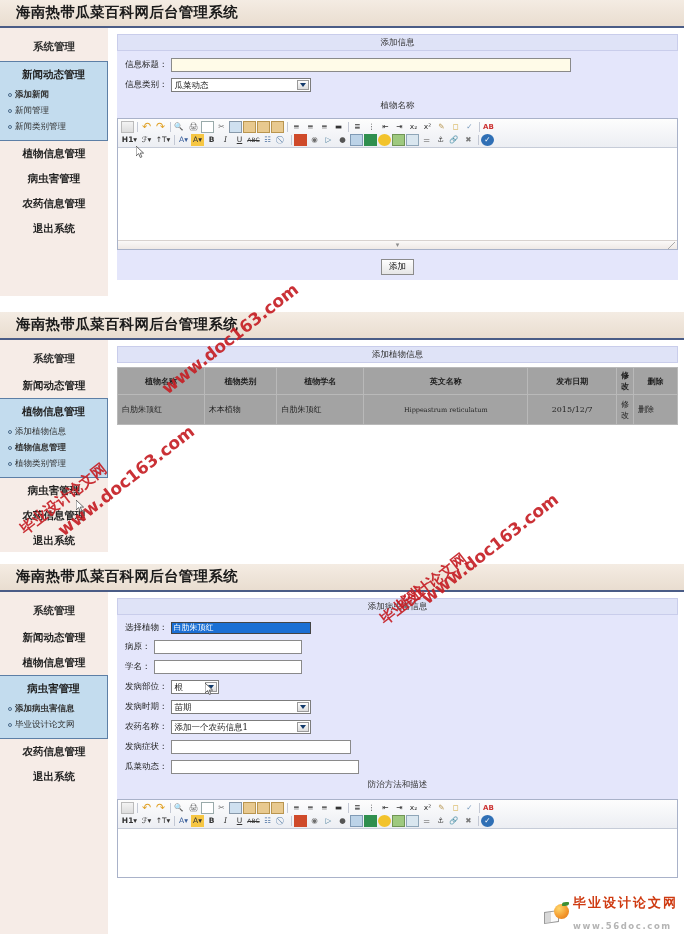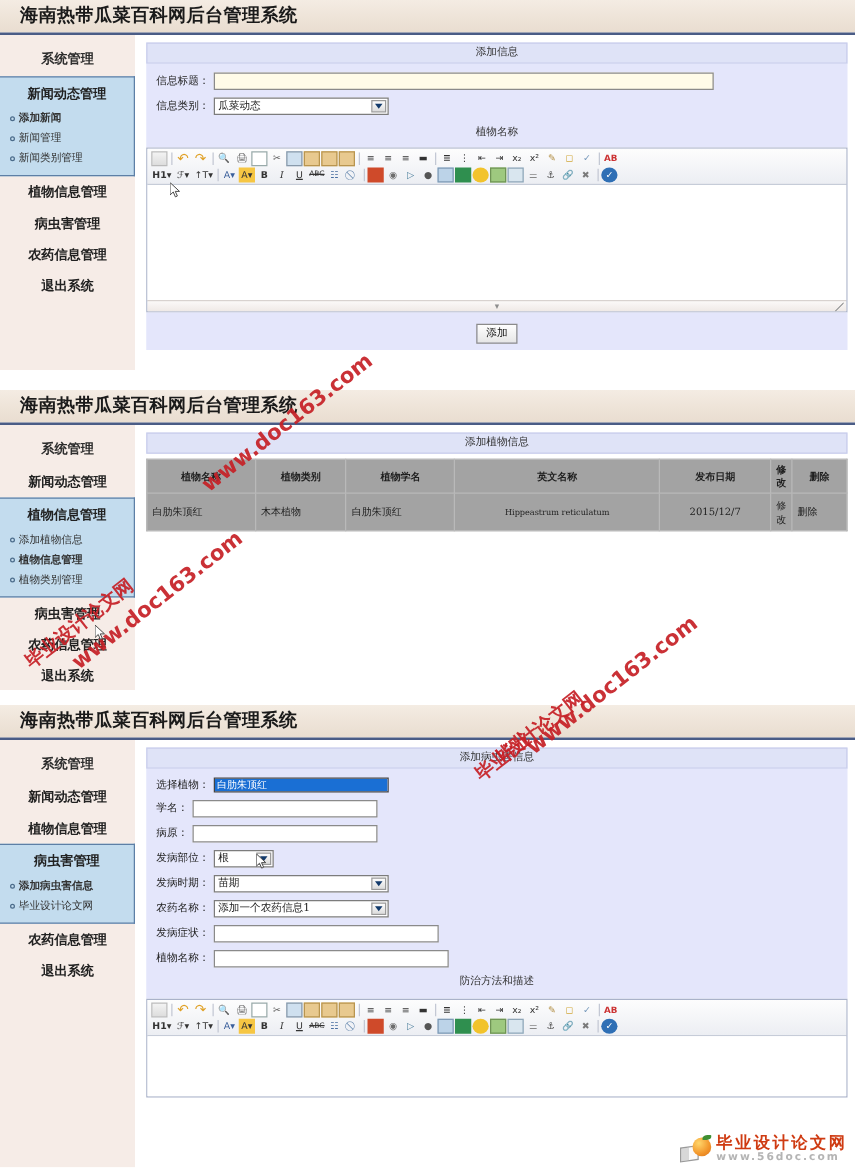--- a/index.html
+++ b/index.html
@@ -310,21 +310,21 @@
   .logo-text { line-height: 1; }
   .logo-cn {
     font-size: 13px; font-weight: bold; color: #cf3b12;
     letter-spacing: 2px;
     font-family: "DejaVu Sans", sans-serif;
   }
   .logo-en {
     font-size: 8.5px; font-weight: bold; color: #b4b4b4;
     letter-spacing: 1.6px;
     font-family: "DejaVu Sans", sans-serif;
-    margin-top: 1px;
+    margin-top: 13px;
   }
   .gap { background:#fff; }
 </style>
 </head>
 <body>
 
 <div class="page">
 
   <div class="panel" style="top:0; height:296px;">
     <div class="panel-inner">
@@ -564,25 +564,25 @@
           <div class="section-bar">添加病虫害信息</div>
 
           <div class="form-area">
             <div class="form-row">
               <span class="form-label">选择植物：</span>
               <div class="listbox" style="width:140px;">
                 <div class="opt">白肋朱顶红</div>
               </div>
             </div>
             <div class="form-row">
+              <span class="form-label">病原：</span>
+              <input class="txt white" style="width: 148px;" value="">
+            </div>
+            <div class="form-row">
               <span class="form-label">学名：</span>
-              <input class="txt white" style="width: 148px;" value="">
-            </div>
-            <div class="form-row">
-              <span class="form-label">病原：</span>
               <input class="txt white" style="width: 148px;" value="">
             </div>
             <div class="form-row">
               <span class="form-label">发病部位：</span>
               <div class="sel" style="width:48px;">
                 <span>根</span>
                 <span class="arrow">
                     <i></i>
                   </span>
               </div>
@@ -606,21 +606,21 @@
                 <span class="arrow">
                     <i></i>
                   </span>
               </div>
             </div>
             <div class="form-row">
               <span class="form-label">发病症状：</span>
               <input class="txt white" style="width: 180px;" value="">
             </div>
             <div class="form-row" style="margin-bottom:3px;">
-              <span class="form-label">植物名称：</span>
+              <span class="form-label">瓜菜动态：</span>
               <input class="txt white" style="width: 188px;" value="">
             </div>
             <div class="center-label" style="padding-bottom:2px;">防治方法和描述</div>
           </div>
 
           <div class="editor">
             <div class="tbar">
               <div class="tbrow">
                 <span class="ico" style="background:linear-gradient(#f3f3f3,#ddd);border:1px solid #bbb;"></span>
                 <span class="sep"></span>

